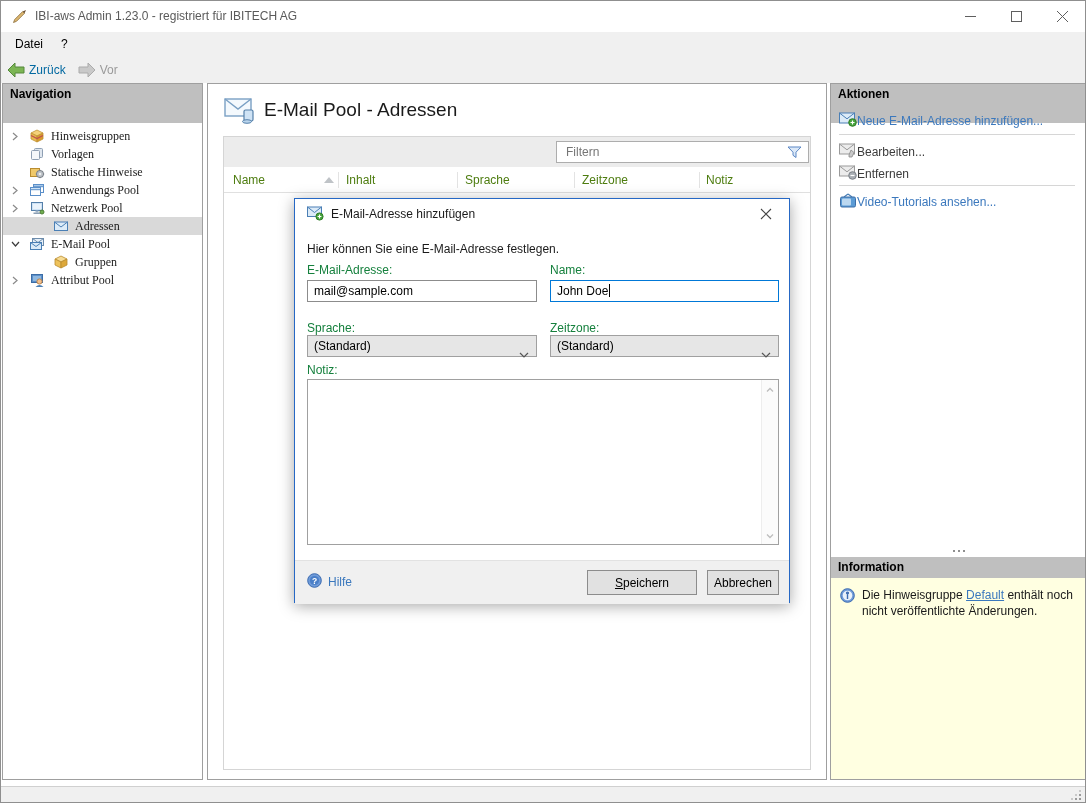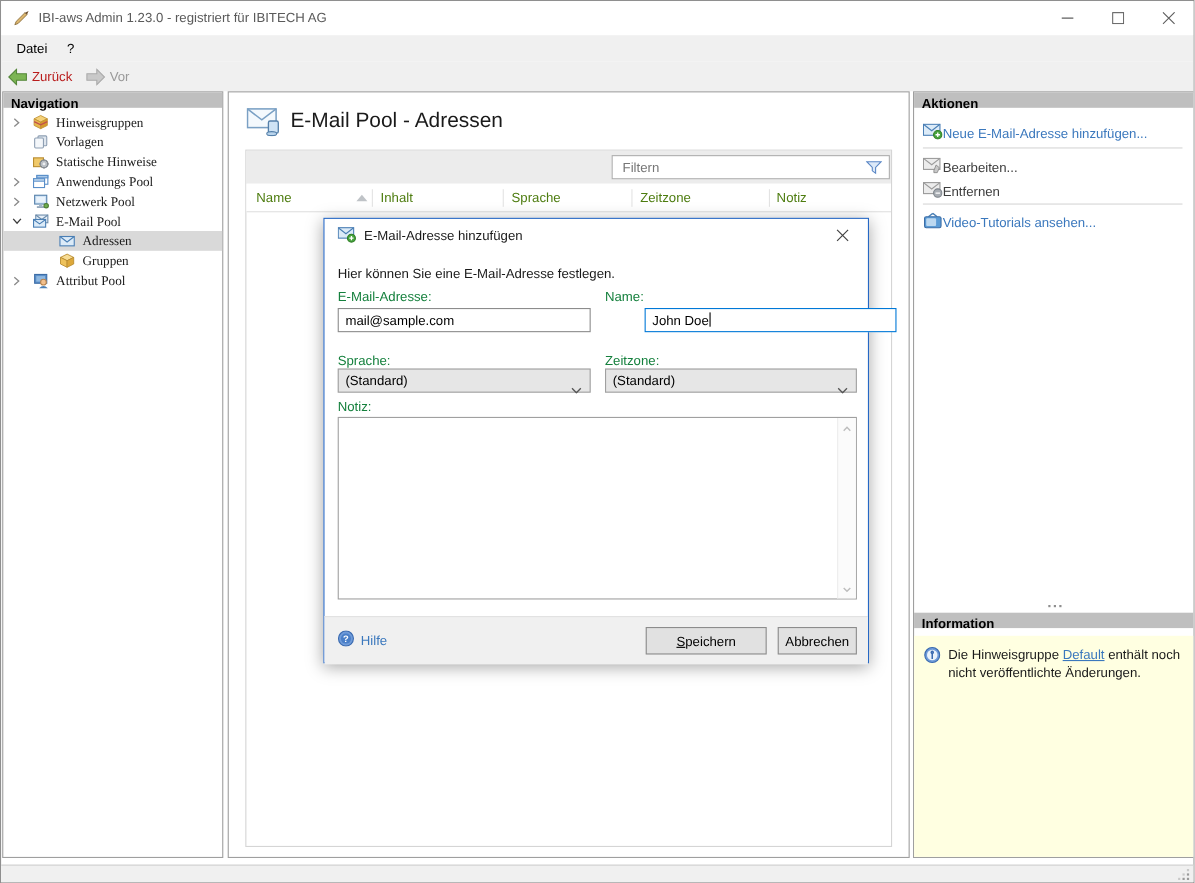--- a/index.html
+++ b/index.html
@@ -18,29 +18,29 @@
   #titlebar{position:absolute;left:0;top:0;width:100%;height:31px;background:#fff;}
   #titlebar .app-title{position:absolute;left:34px;top:0;line-height:31px;color:#5a5a5a;}
   #titlebar .app-icon{position:absolute;left:10px;top:7px;width:17px;height:17px;}
   .win-controls{position:absolute;right:0;top:0;height:31px;display:flex;}
   .win-btn{width:46px;height:31px;display:flex;align-items:center;justify-content:center;}
   #menubar{position:absolute;left:0;top:31px;width:100%;height:24px;background:var(--chrome_bg);display:flex;align-items:center;}
   .menu-item{padding:0 9px;height:100%;display:flex;align-items:center;color:#000000;}
   .menu-item:first-child{padding-left:14px;}
   #toolbar{position:absolute;left:0;top:55px;width:100%;height:27px;background:var(--chrome_bg);display:flex;align-items:center;}
   .tool-btn{display:flex;align-items:center;gap:4px;padding:0 6px;height:100%;}
-  .tool-btn .lbl{color:#b91c1c;}
+  .tool-btn .lbl{color:#0369a1;}
   .tool-btn.disabled .lbl{color:#9a9a9a;}
 
   
   .panel{position:absolute;background:#fff;border:1px solid #9f9f9f;}
   #nav-panel{left:1px;top:82px;width:201px;height:697px;}
   #content-panel{left:206px;top:82px;width:620px;height:697px;}
   #right-panel{left:829px;top:82px;width:256px;height:697px;}
-  .panel-header{height:14px;background:var(--panel_header_bg);font-weight:bold;line-height:21px;padding-left:7px;color:#000;}
+  .panel-header{height:39px;background:var(--panel_header_bg);font-weight:bold;line-height:21px;padding-left:7px;color:#000;}
 
   
   #tree{padding-top:4px;}
   .tree-row{display:flex;align-items:center;height:18px;padding-left:8px;cursor:default;}
   .tree-row.child{padding-left:32px;}
   .tree-row.selected{background:#d9d9d9;}
   .twisty{width:18px;display:flex;align-items:center;justify-content:flex-start;flex:none;}
   .tree-ico{width:17px;height:16px;flex:none;margin-right:5px;display:flex;align-items:center;}
   .tree-lbl{white-space:nowrap;font-family:Liberation Serif, serif;}
 
@@ -60,21 +60,21 @@
 
   
   #dialog{position:absolute;left:293px;top:197px;width:496px;height:405px;background:#fff;border:1px solid var(--dialog_border);box-shadow:0 3px 14px rgba(0,0,0,.35);z-index:10;}
   #dialog .dlg-title{position:absolute;left:0;top:0;width:100%;height:30px;}
   #dialog .dlg-title-icon{position:absolute;left:12px;top:7px;}
   #dialog .dlg-title-text{position:absolute;left:36px;top:0;line-height:30px;color:#1a1a1a;}
   #dialog .dlg-close{position:absolute;right:6px;top:2px;width:34px;height:26px;display:flex;align-items:center;justify-content:center;}
   .dlg-desc{position:absolute;left:12px;top:43px;}
   .fld-label{position:absolute;color:#15803d;}
   .txt-input{position:absolute;height:22px;background:#fff;border:1px solid #8c8c8c;padding:0 6px;font:inherit;color:#000;line-height:20px;}
-  .txt-input.focused{border:1px solid var(--accent_focus);margin-left:36px;}
+  .txt-input.focused{border:1px solid var(--accent_focus);}
   .caret{display:inline-block;width:1px;height:13px;background:#000;vertical-align:-2px;margin-left:1px;}
   .combo{position:absolute;height:22px;background:#e6e6e6;border:1px solid #a0a0a0;line-height:20px;padding:0 22px 0 6px;color:#000;}
   .combo .chev{position:absolute;right:7px;top:8px;}
   .textarea{position:absolute;left:12px;top:180px;width:472px;height:166px;border:1px solid #a0a0a0;background:#fff;}
   .textarea .sbar{position:absolute;right:0;top:0;width:17px;height:100%;background:#fbfbfb;border-left:1px solid #ededed;}
   .sbar .arr{position:absolute;left:3px;width:10px;height:10px;}
   .sbar .arr.up{top:4px;}
   .sbar .arr.down{bottom:4px;}
   #dlg-footer{position:absolute;left:0;top:361px;width:100%;height:44px;background:#f0f0f0;border-top:1px solid #e2e2e2;}
   .help-link{position:absolute;left:12px;top:12px;display:flex;align-items:center;gap:6px;color:var(--link_blue);}
@@ -227,46 +227,46 @@
             <rect x="2.5" y="2.5" width="11" height="8" fill="#cfe3f5" stroke="#5580aa"></rect>
             <rect x="4" y="4" width="8" height="5" fill="#eaf3fb"></rect>
             <rect x="6.5" y="10.5" width="3" height="2" fill="#9fb4c8"></rect>
             <rect x="4.5" y="12.5" width="7" height="1.5" fill="#8ba0b5"></rect>
             <circle cx="13" cy="12" r="2" fill="#6fae4e" stroke="#4d7d35"></circle>
           </svg>
         </span>
         <span class="tree-lbl">Netzwerk Pool</span>
       </div>
 
+      <div class="tree-row child selected">
+        <span class="twisty"></span>
+        <span class="tree-ico">
+          <svg width="16" height="16" viewBox="0 0 16 16">
+            <rect x="1.5" y="4" width="13" height="8.5" fill="#dcebf8" stroke="#4a7fb5"></rect>
+            <path d="M1.5 4 L8 9 L14.5 4" fill="none" stroke="#4a7fb5"></path>
+          </svg>
+        </span>
+        <span class="tree-lbl">Adressen</span>
+      </div>
+
       <div class="tree-row">
         <span class="twisty">
           <svg width="9" height="8" viewBox="0 0 9 8">
               <path d="M1 2 L4.5 6 L8 2" fill="none" stroke="#3c3c3c" stroke-width="1.2"></path>
             </svg>
         </span>
         <span class="tree-ico">
           <svg width="16" height="16" viewBox="0 0 16 16">
             <rect x="3.5" y="2.5" width="11" height="7" fill="#e7f0f9" stroke="#6d8cab"></rect>
             <path d="M3.5 2.5 L9 6.5 L14.5 2.5" fill="none" stroke="#6d8cab"></path>
             <rect x="1.5" y="6.5" width="11" height="7" fill="#dcebf8" stroke="#4a7fb5"></rect>
             <path d="M1.5 6.5 L7 10.5 L12.5 6.5" fill="none" stroke="#4a7fb5"></path>
           </svg>
         </span>
         <span class="tree-lbl">E-Mail Pool</span>
-      </div>
-
-      <div class="tree-row child selected">
-        <span class="twisty"></span>
-        <span class="tree-ico">
-          <svg width="16" height="16" viewBox="0 0 16 16">
-            <rect x="1.5" y="4" width="13" height="8.5" fill="#dcebf8" stroke="#4a7fb5"></rect>
-            <path d="M1.5 4 L8 9 L14.5 4" fill="none" stroke="#4a7fb5"></path>
-          </svg>
-        </span>
-        <span class="tree-lbl">Adressen</span>
       </div>
 
       <div class="tree-row child">
         <span class="twisty"></span>
         <span class="tree-ico">
           <svg width="16" height="16" viewBox="0 0 16 16">
             <polygon points="2,5 8,2 14,5 8,8" fill="#f7dc94" stroke="#b98c2f" stroke-width="0.8"></polygon>
             <polygon points="2,5 8,8 8,14 2,11" fill="#eec25b" stroke="#b98c2f" stroke-width="0.8"></polygon>
             <polygon points="14,5 8,8 8,14 14,11" fill="#dda83a" stroke="#b98c2f" stroke-width="0.8"></polygon>
           </svg>

